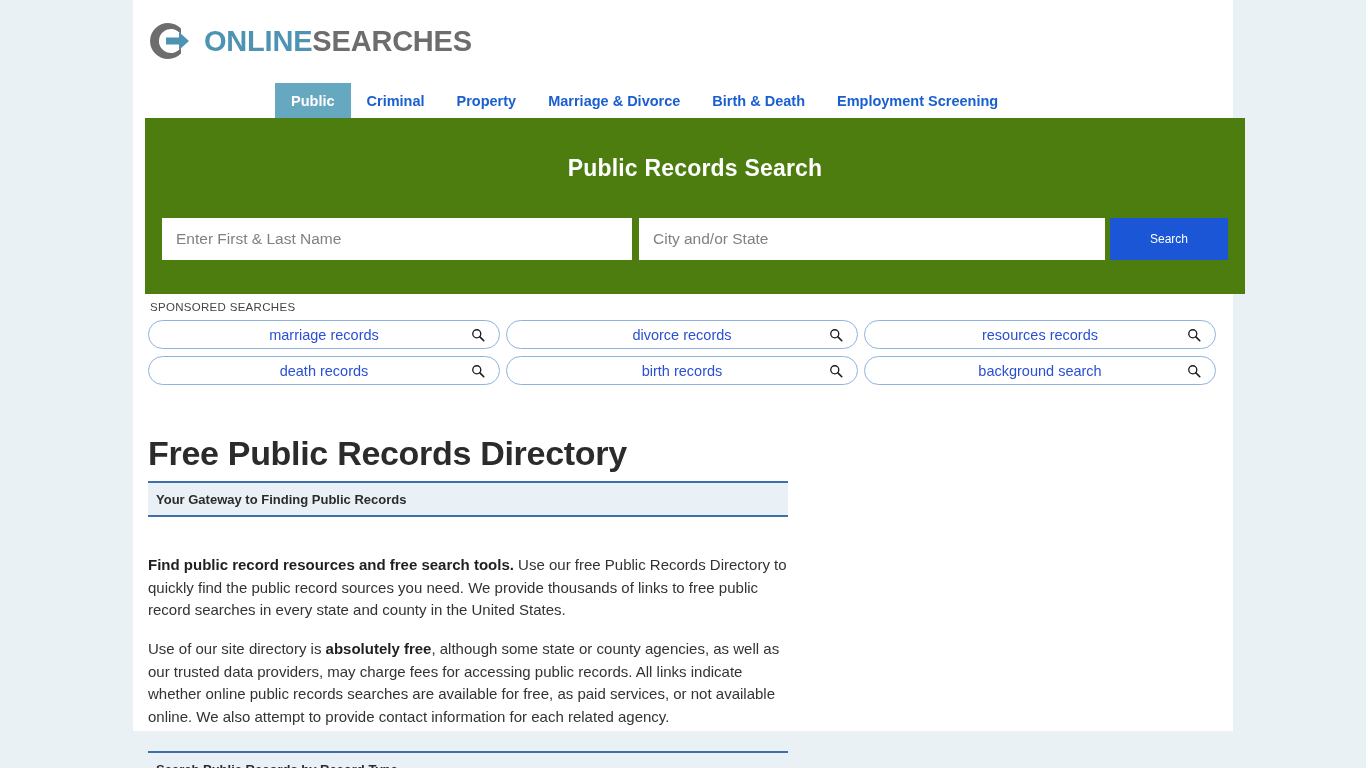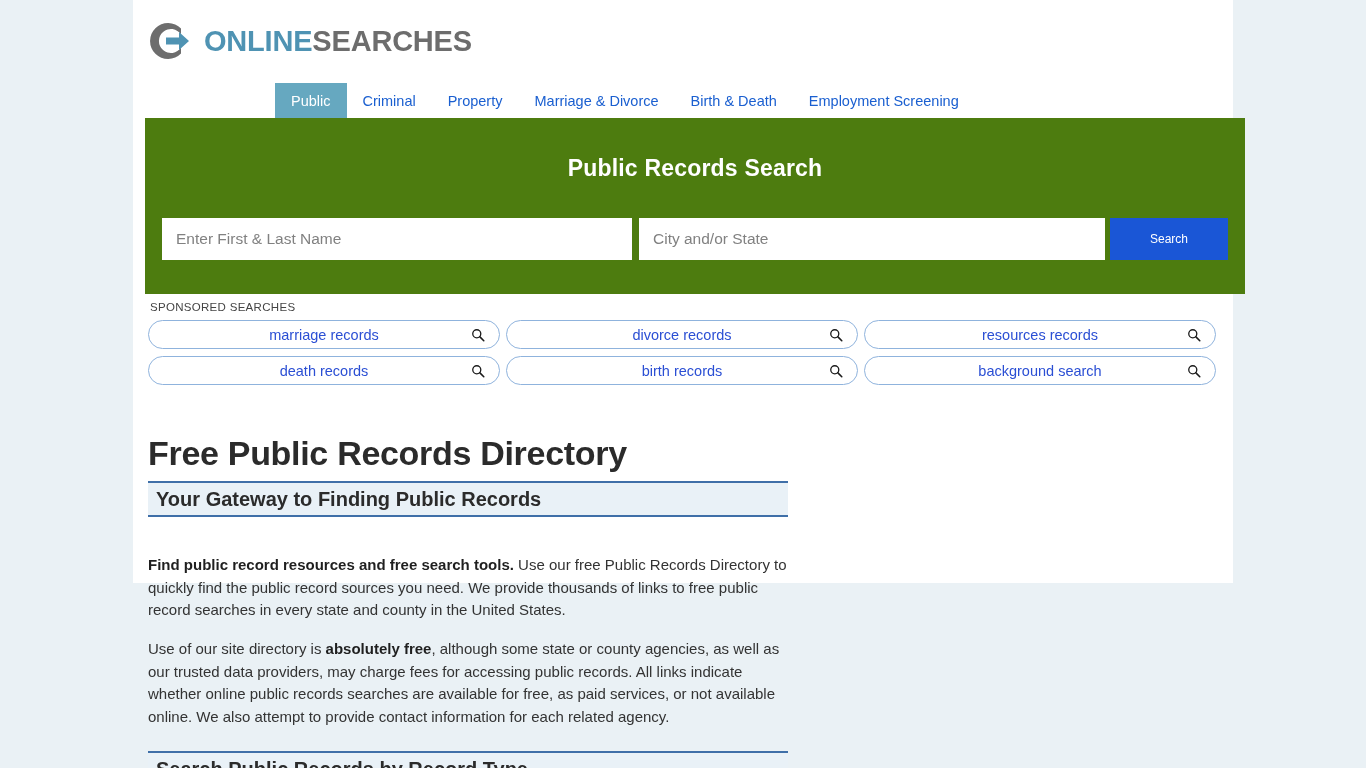--- a/index.html
+++ b/index.html
@@ -17,21 +17,21 @@
     position: relative;
     width: 1366px;
     height: 768px;
     background: #eaf1f5;
   }
   .container {
     position: absolute;
     left: 133px;
     top: 0;
     width: 1100px;
-    height: 583px;
+    height: 731px;
     background: #ffffff;
   }
 
   
   .logo-row {
     position: absolute;
     left: 16px;
     top: 14px;
     height: 54px;
     display: flex;
@@ -65,21 +65,21 @@
     background: #ffffff;
     display: flex;
     align-items: stretch;
     padding-left: 142px;
   }
   .tab {
     display: flex;
     align-items: center;
     padding: 0 16px;
     font-size: 14.5px;
-    font-weight: normal;
+    font-weight: bold;
     color: #1a5fd0;
     cursor: pointer;
     white-space: nowrap;
     text-decoration: none;
   }
   .tab.active {
     background: #66a8c0;
     color: #ffffff;
   }
 
@@ -197,21 +197,21 @@
     width: 640px;
     height: 36px;
     background: #e9f1f7;
     border-top: 2px solid #3f6fa8;
     border-bottom: 2px solid #3f6fa8;
     display: flex;
     align-items: center;
     padding-left: 8px;
   }
   .section-bar-label {
-    font-size: 20px;
+    font-size: 13px;
     font-weight: bold;
     color: #2b2b2b;
   }
   #bar-gateway { top: 481px; }
   #bar-recordtype { top: 751px; }
 
   
   .body-copy {
     position: absolute;
     left: 15px;

